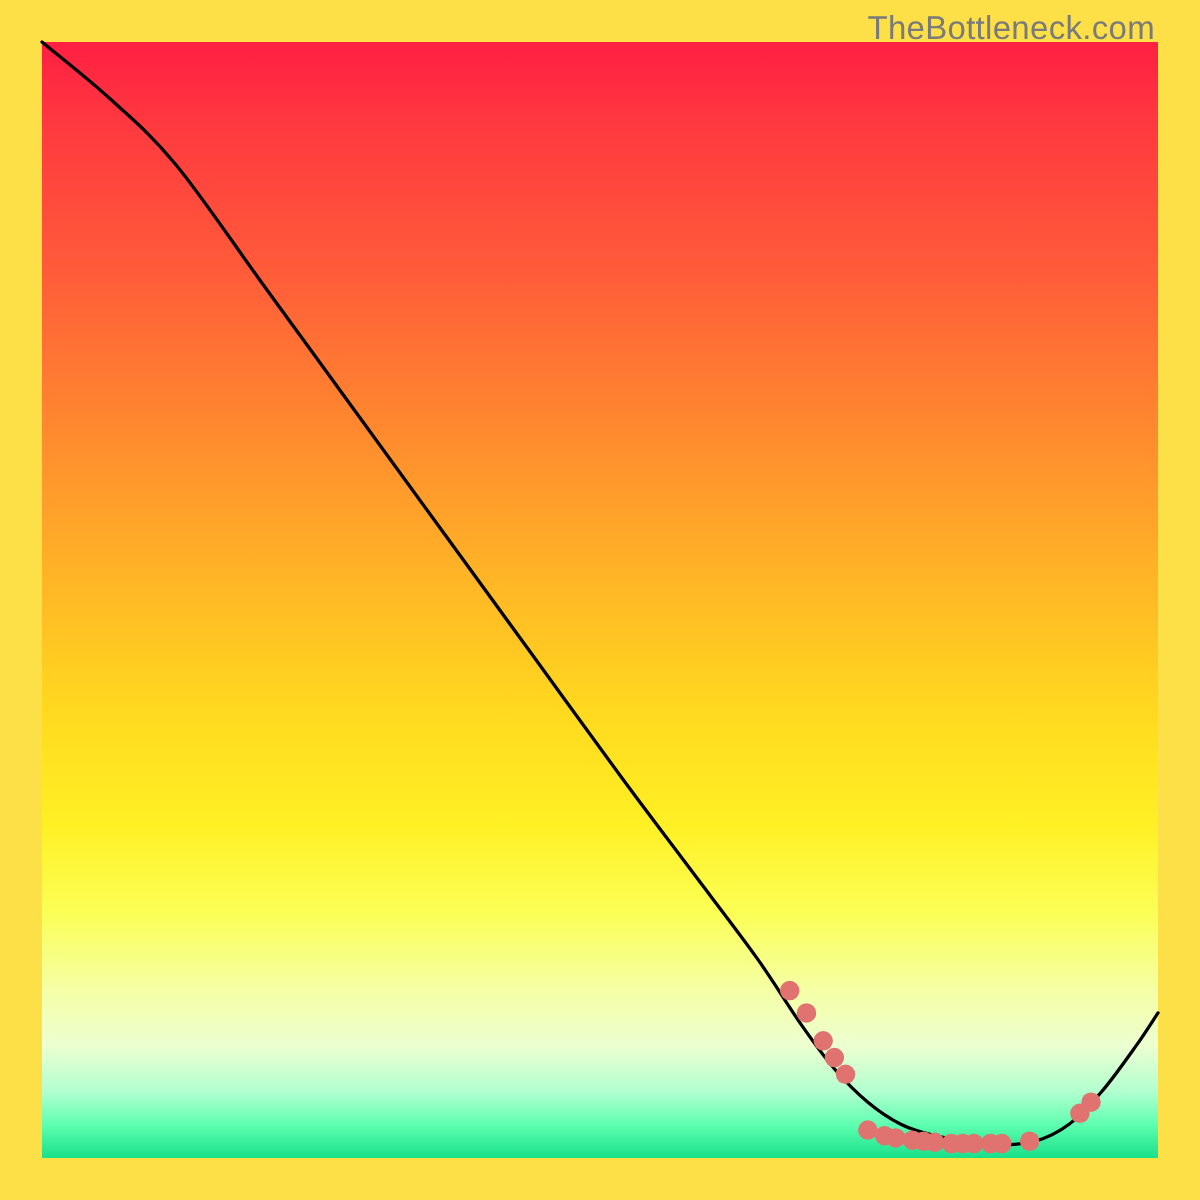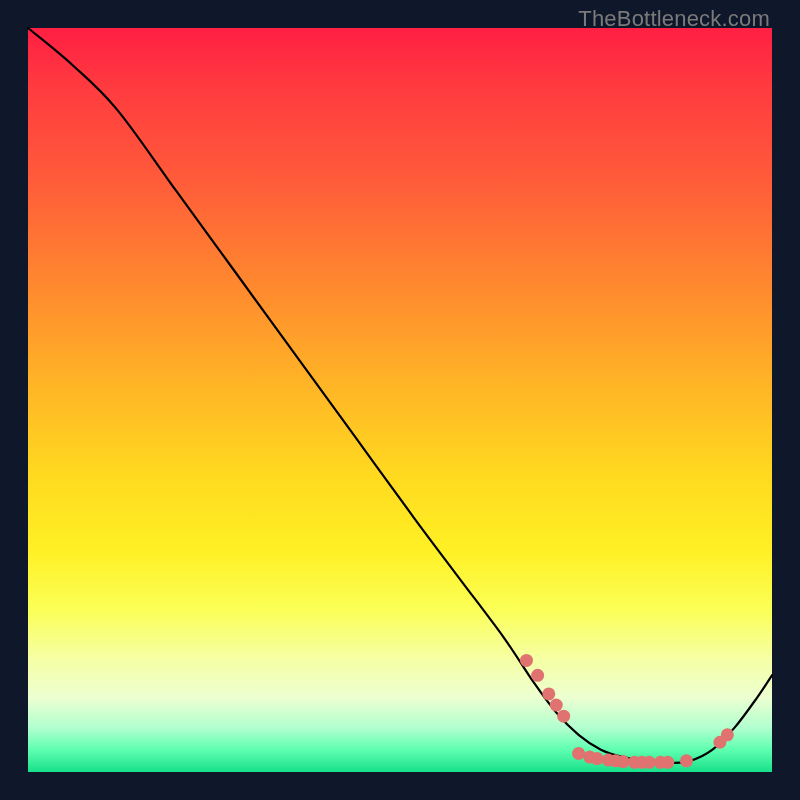--- a/index.html
+++ b/index.html
@@ -8,21 +8,21 @@
     width: 800px;
     height: 800px;
     background: #000;
     overflow: hidden;
     font-family: Arial, Helvetica, sans-serif;
   }
   .frame {
     position: relative;
     width: 800px;
     height: 800px;
-    background: #0f172a;
+    background: #fde047;
   }
   .plot-area {
     position: absolute;
     left: 28px;
     top: 28px;
     width: 744px;
     height: 744px;
     
     background: linear-gradient(
       to bottom,

